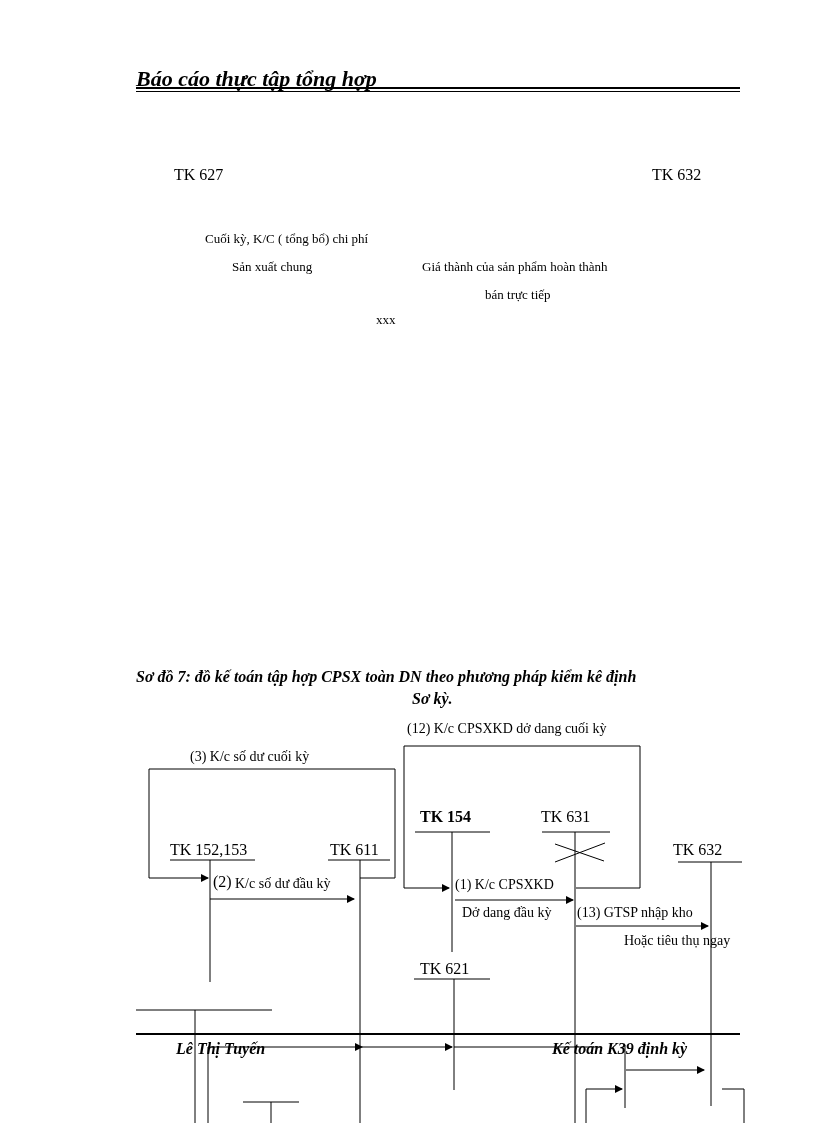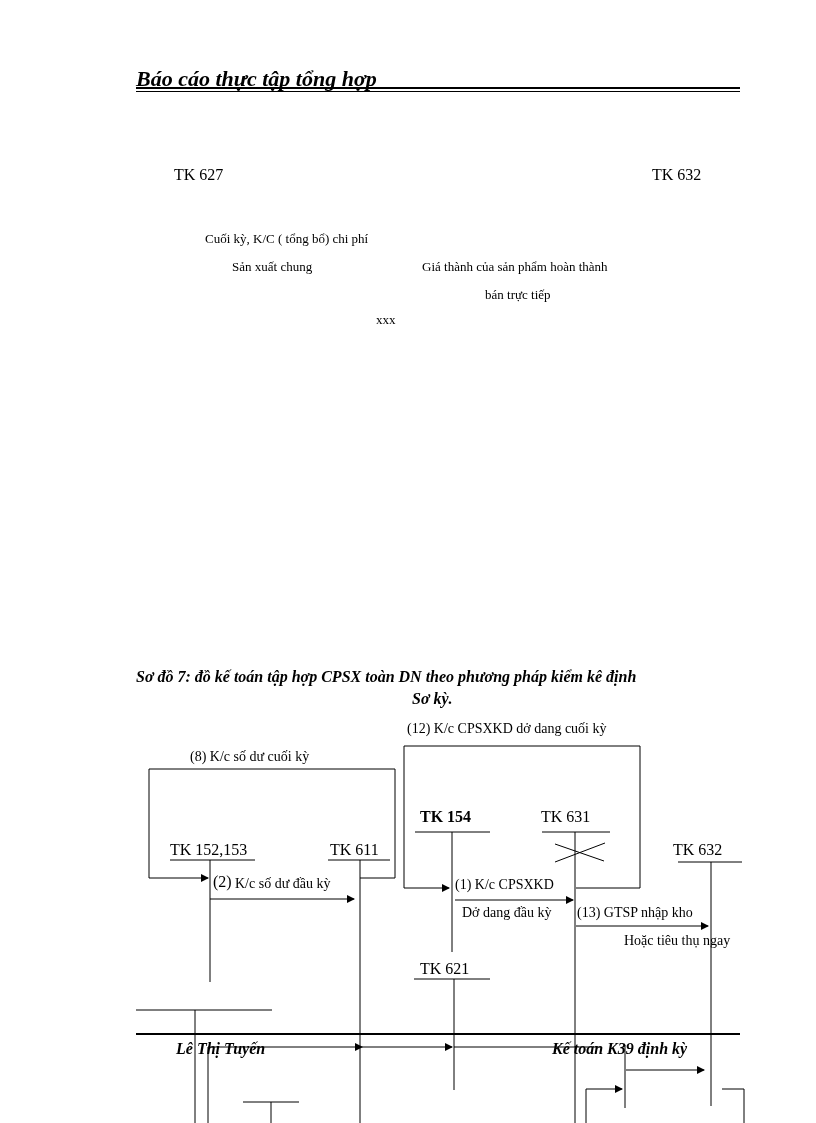--- a/index.html
+++ b/index.html
@@ -83,21 +83,21 @@
     <line x1="454" y1="1047" x2="600" y2="1047"></line>
     <line x1="243" y1="1102" x2="299" y2="1102"></line>
     <line x1="271" y1="1102" x2="271" y2="1123"></line>
     <line x1="625" y1="1045" x2="625" y2="1108"></line>
     <line x1="626" y1="1070" x2="704" y2="1070" marker-end="url(#arr)"></line>
     <polyline points="586,1123 586,1089 622,1089" marker-end="url(#arr)"></polyline>
     <polyline points="722,1089 744,1089 744,1123"></polyline>
   </g>
 </svg>
 
-<div class="abs lbl" style="left:190px; top:749px;">(8) K/c số dư cuối kỳ</div>
+<div class="abs lbl" style="left:190px; top:749px;">(3) K/c số dư cuối kỳ</div>
 <div class="abs lbl" style="left:407px; top:721px;">(12) K/c CPSXKD dở dang cuối kỳ</div>
 
 <div class="abs acct" style="left:170px; top:841px;">TK 152,153</div>
 <div class="abs acct" style="left:330px; top:841px;">TK 611</div>
 <div class="abs acct" style="left:420px; top:808px;font-weight:bold;">TK 154</div>
 <div class="abs acct" style="left:541px; top:808px;">TK 631</div>
 <div class="abs acct" style="left:673px; top:841px;">TK 632</div>
 <div class="abs acct" style="left:420px; top:960px;">TK 621</div>
 
 <div class="abs" style="left:213px; top:873px; font-size:16px;">(2)</div>

